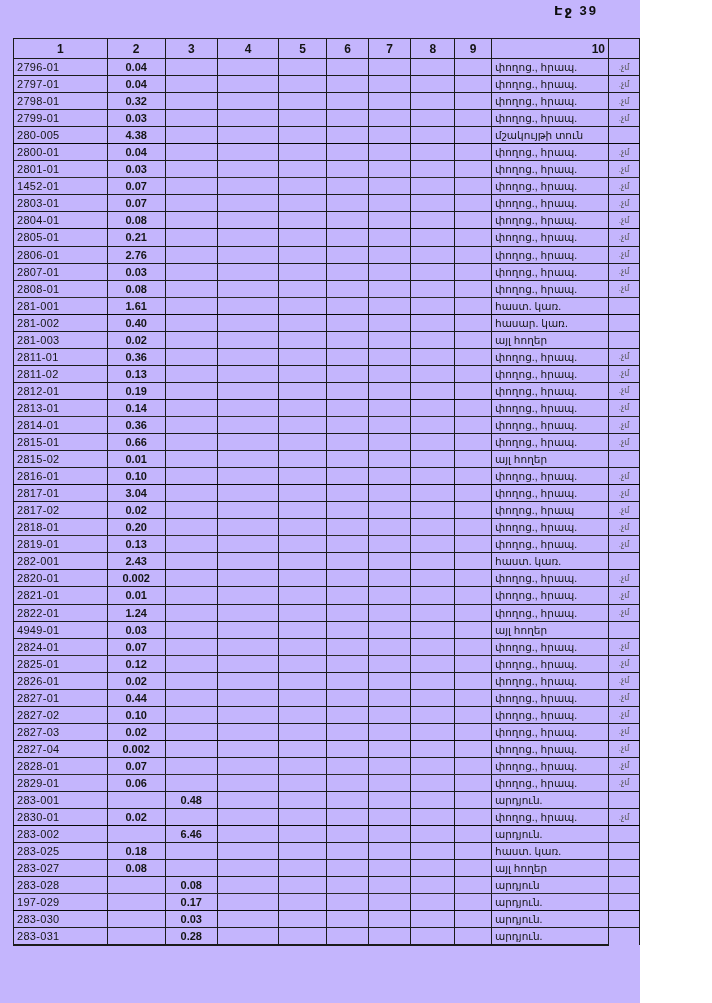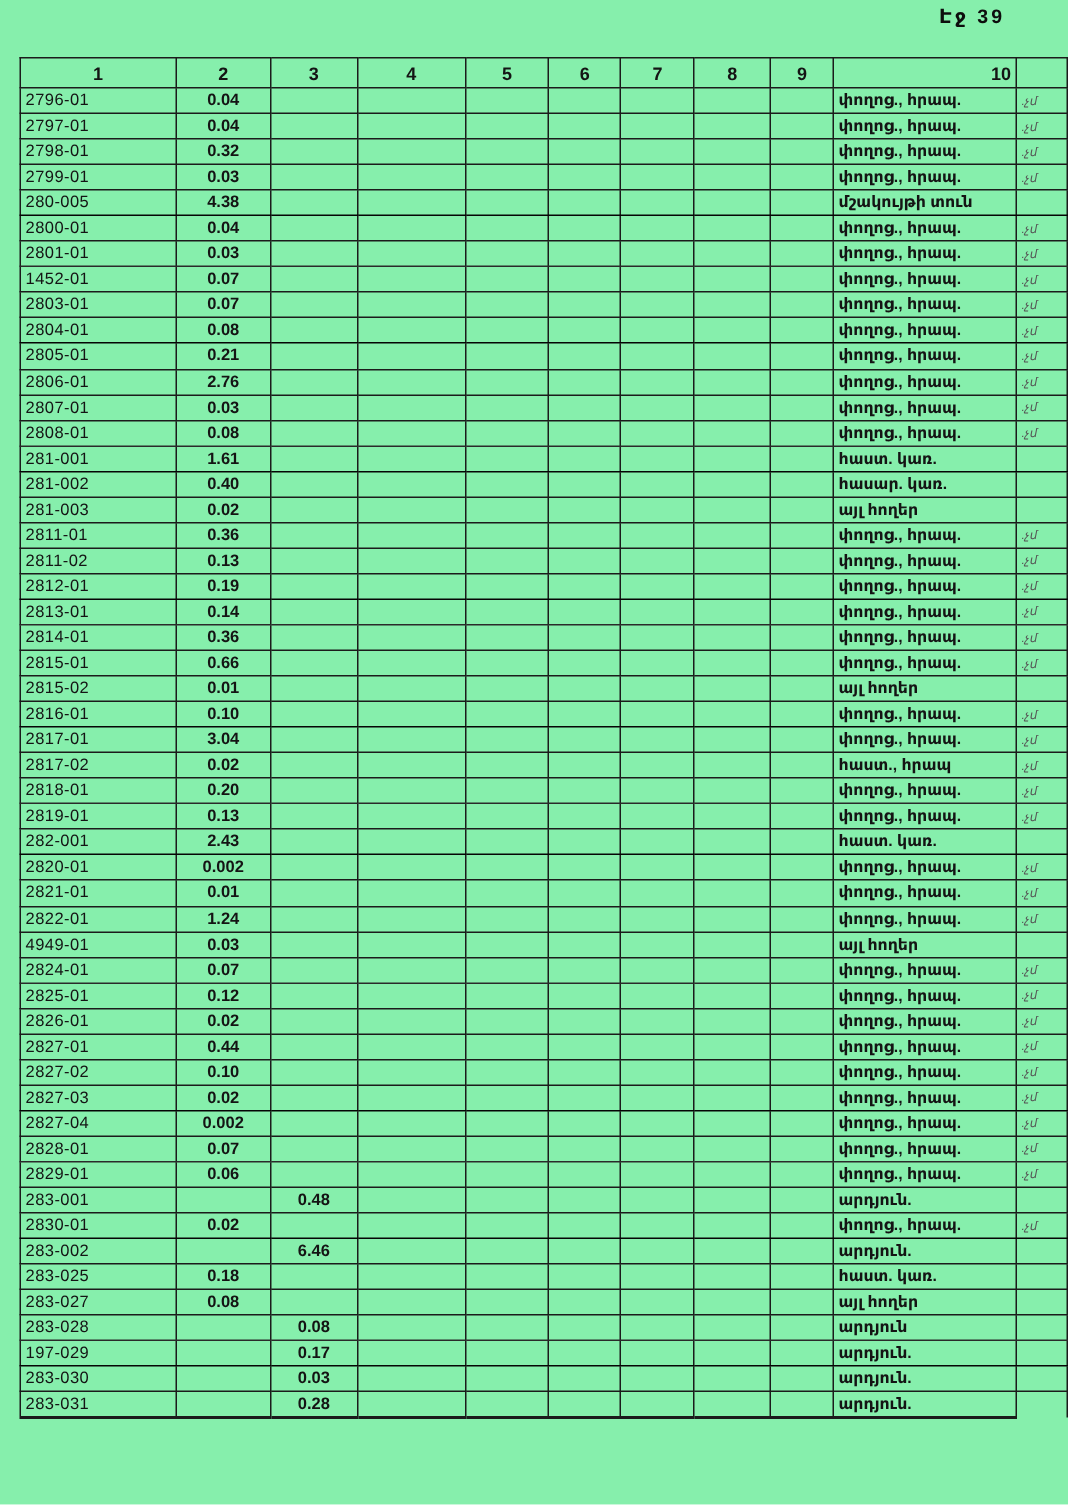--- a/index.html
+++ b/index.html
@@ -7,23 +7,23 @@
     padding: 0;
     background: #ffffff;
     width: 712px;
     height: 1003px;
     font-family: "Liberation Sans", "DejaVu Sans", sans-serif;
     color: #141414;
     overflow: hidden;
   }
   .page {
     position: relative;
-    width: 712px;
+    width: 640px;
     height: 1003px;
-    background: #86efac;
+    background: #c4b5fd;
   }
   .pagenum {
     position: absolute;
     top: 3px;
     right: 42px;
     font-size: 13px;
     font-weight: bold;
     letter-spacing: 2px;
     color: #0d0d0d;
   }
@@ -51,33 +51,32 @@
     vertical-align: middle;
   }
   tbody td {
     height: 16.05px;
     font-size: 11px;
     vertical-align: middle;
   }
   td.c1 { border-left-width: 2px; font-size: 11px; letter-spacing: .3px; }
   th.c1 { border-left-width: 2px; }
   td.c2, td.c3 { text-align: center; font-weight: bold; }
-  td.c10 { font-weight: bold; font-size: 10.5px; border-right-width: 2px; padding-left: 4px; }
+  td.c10 { font-weight: normal; font-size: 10.5px; border-right-width: 2px; padding-left: 4px; }
   th.c10 { border-right-width: 2px; text-align: right; }
   tbody tr:last-child td { border-bottom-width: 2px; }
   th.markcol, td.markcol {
     border: none;
     background: transparent;
     font-size: 8px;
     color: #555;
     padding-left: 10px;
     filter: blur(0.35px);
     font-weight: normal;
-    text-align: left;
-    font-style: italic;
+    text-align: center;
   }
   tbody tr:last-child td.markcol { border-bottom-width: 0; }
   
   tbody tr:nth-child(5n) td { border-bottom-color: #050505; }
   tbody tr:nth-child(7n) td { border-bottom-color: #2a2a2a; }
 </style>
 </head>
 <body>
 
 <div class="page">
@@ -454,21 +453,21 @@
         <tr>
           <td class="c1">2817-02</td>
           <td class="c2">0.02</td>
           <td class="c3"></td>
           <td class="c4"></td>
           <td class="c5"></td>
           <td class="c6"></td>
           <td class="c7"></td>
           <td class="c8"></td>
           <td class="c9"></td>
-          <td class="c10">հաստ., հրապ</td>
+          <td class="c10">փողոց., հրապ</td>
           <td class="markcol">.չմ</td>
         </tr>
         <tr>
           <td class="c1">2818-01</td>
           <td class="c2">0.20</td>
           <td class="c3"></td>
           <td class="c4"></td>
           <td class="c5"></td>
           <td class="c6"></td>
           <td class="c7"></td>

